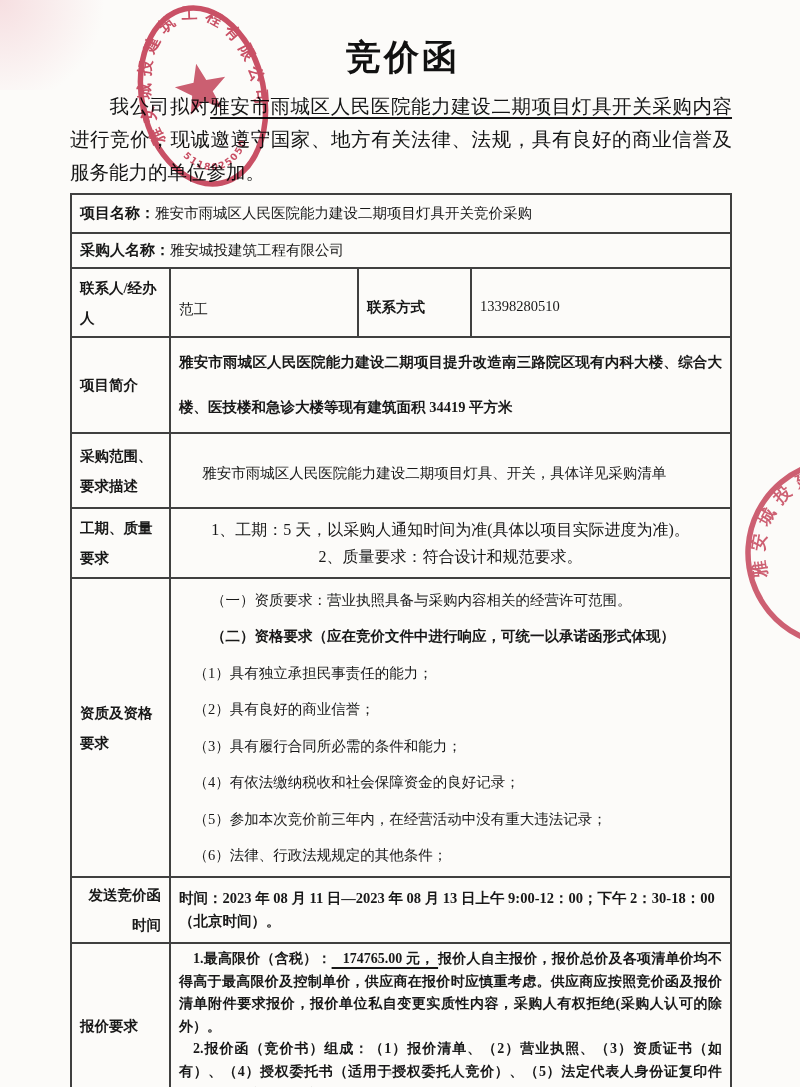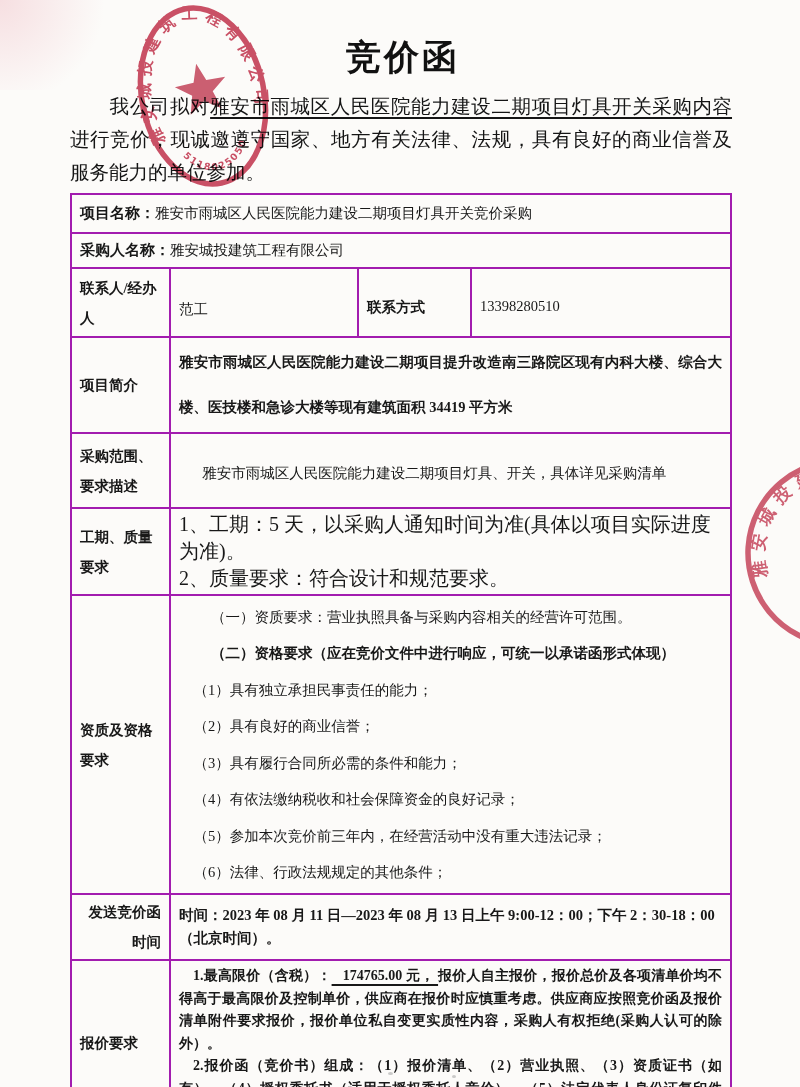--- a/index.html
+++ b/index.html
@@ -24,33 +24,33 @@
     font-size:19.5px;line-height:33px;text-align:justify;color:#151515;
   }
   .intro .ind{display:inline-block;width:2em;}
   .u{text-decoration:underline;text-underline-offset:4px;text-decoration-thickness:1.5px;}
 
   table.bid{
     position:absolute;left:70px;top:193px;width:660px;
     border-collapse:collapse;table-layout:fixed;
   }
   table.bid td{
-    border:2px solid #a21caf;
+    border:2px solid #404040;
     font-size:14.5px;color:#181818;
     padding:2px 8px;vertical-align:middle;
     overflow:hidden;
   }
   td.lbl{font-weight:bold;font-size:15px;line-height:30px;}
   td.lbl.ctr{text-align:left;}
   .inline-lbl{font-weight:bold;font-size:15px;}
   .contact-lbl{line-height:32px;margin-top:48px;}
   .overview-txt{line-height:45px;text-align:justify;}
   .scope-txt{text-indent:1.6em;line-height:24px;}
   td.top{vertical-align:top;}
-  .sched-line{line-height:27px;font-size:20px;}
+  .sched-line{line-height:27px;font-size:16px;text-align:center;}
   .qual-wrap{display:flex;flex-direction:column;justify-content:space-around;height:292px;}
   .qual-line{line-height:20px;padding-left:1em;font-size:14.5px;}
   .qual-line.indent2{padding-left:2.2em;}
   .time-txt{line-height:23px;font-weight:bold;font-size:14.5px;margin-left:38px;}
   .quote-p{line-height:22.6px;font-weight:bold;font-size:14px;text-align:justify;text-indent:1em;margin:0;}
   .send-lbl{line-height:22px;text-align:right;}
 
   .seal{position:absolute;mix-blend-mode:multiply;pointer-events:none;}
   .seal-main{left:134px;top:0px;width:138px;height:196px;}
   .seal-side{left:726px;top:448px;width:74px;height:212px;overflow:hidden;}

